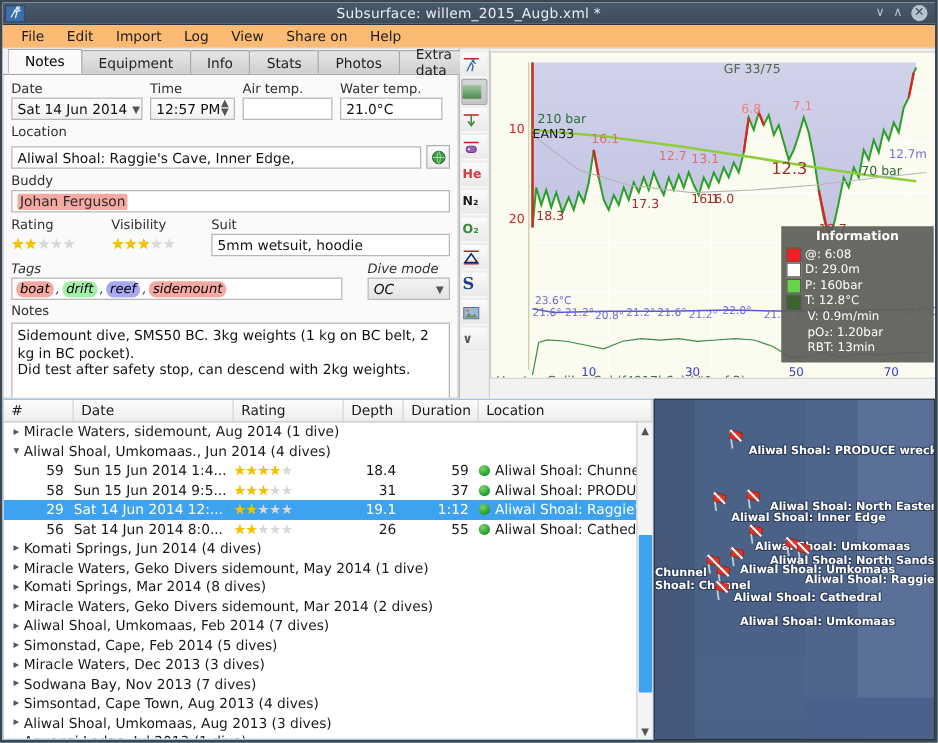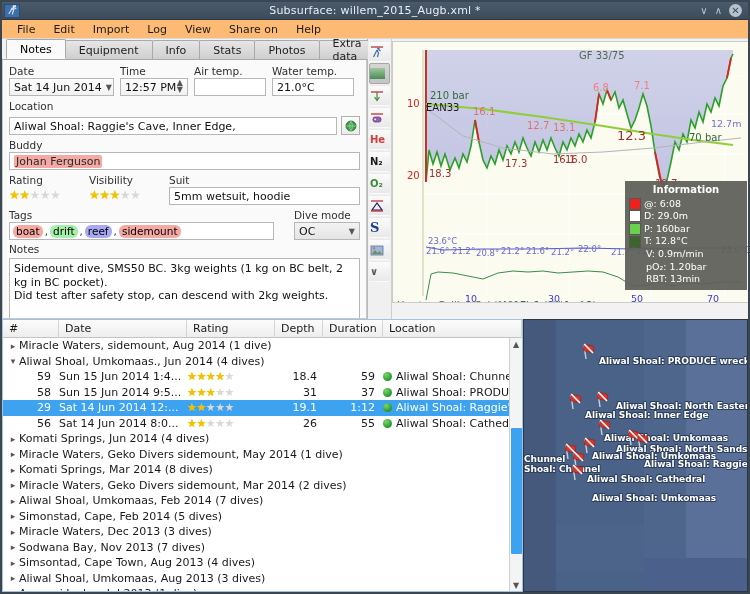--- a/index.html
+++ b/index.html
@@ -151,21 +151,21 @@
   }
 
   .stars { font-size: 12px; letter-spacing: -0.5px; line-height: 15px; height:17px; display:flex; align-items:center;}
   .star-on  { color: #f2c200; text-shadow: 0 0 0 #f2c200; }
   .star-off { color: #d8d8d8; }
 
   .g-rating { width: 74px; }
   .g-vis { width: 74px; }
   .g-suit { flex: 1; }
 
-  .tagsrow { margin-top: 4px; display:flex; gap:20px; align-items: flex-end;}
+  .tagsrow { margin-top: 4px; display:flex; gap:20px; align-items: flex-end; font-style: italic;}
   .tagsbox {
     flex: 1; height: 18px; background: #fff; border: 1px solid #b7b7b7;
     display:flex; align-items:center; gap:2px; padding: 0 3px; overflow:hidden;
   }
   .tag { font-size: 10.5px; padding: 0 3px; border-radius: 6px; line-height: 13px; }
   .tag-sep { font-size: 10.5px; color:#333; }
   .g-dm2 { width: 66px; }
 
   .notesbox {
     margin-top: 3px;

